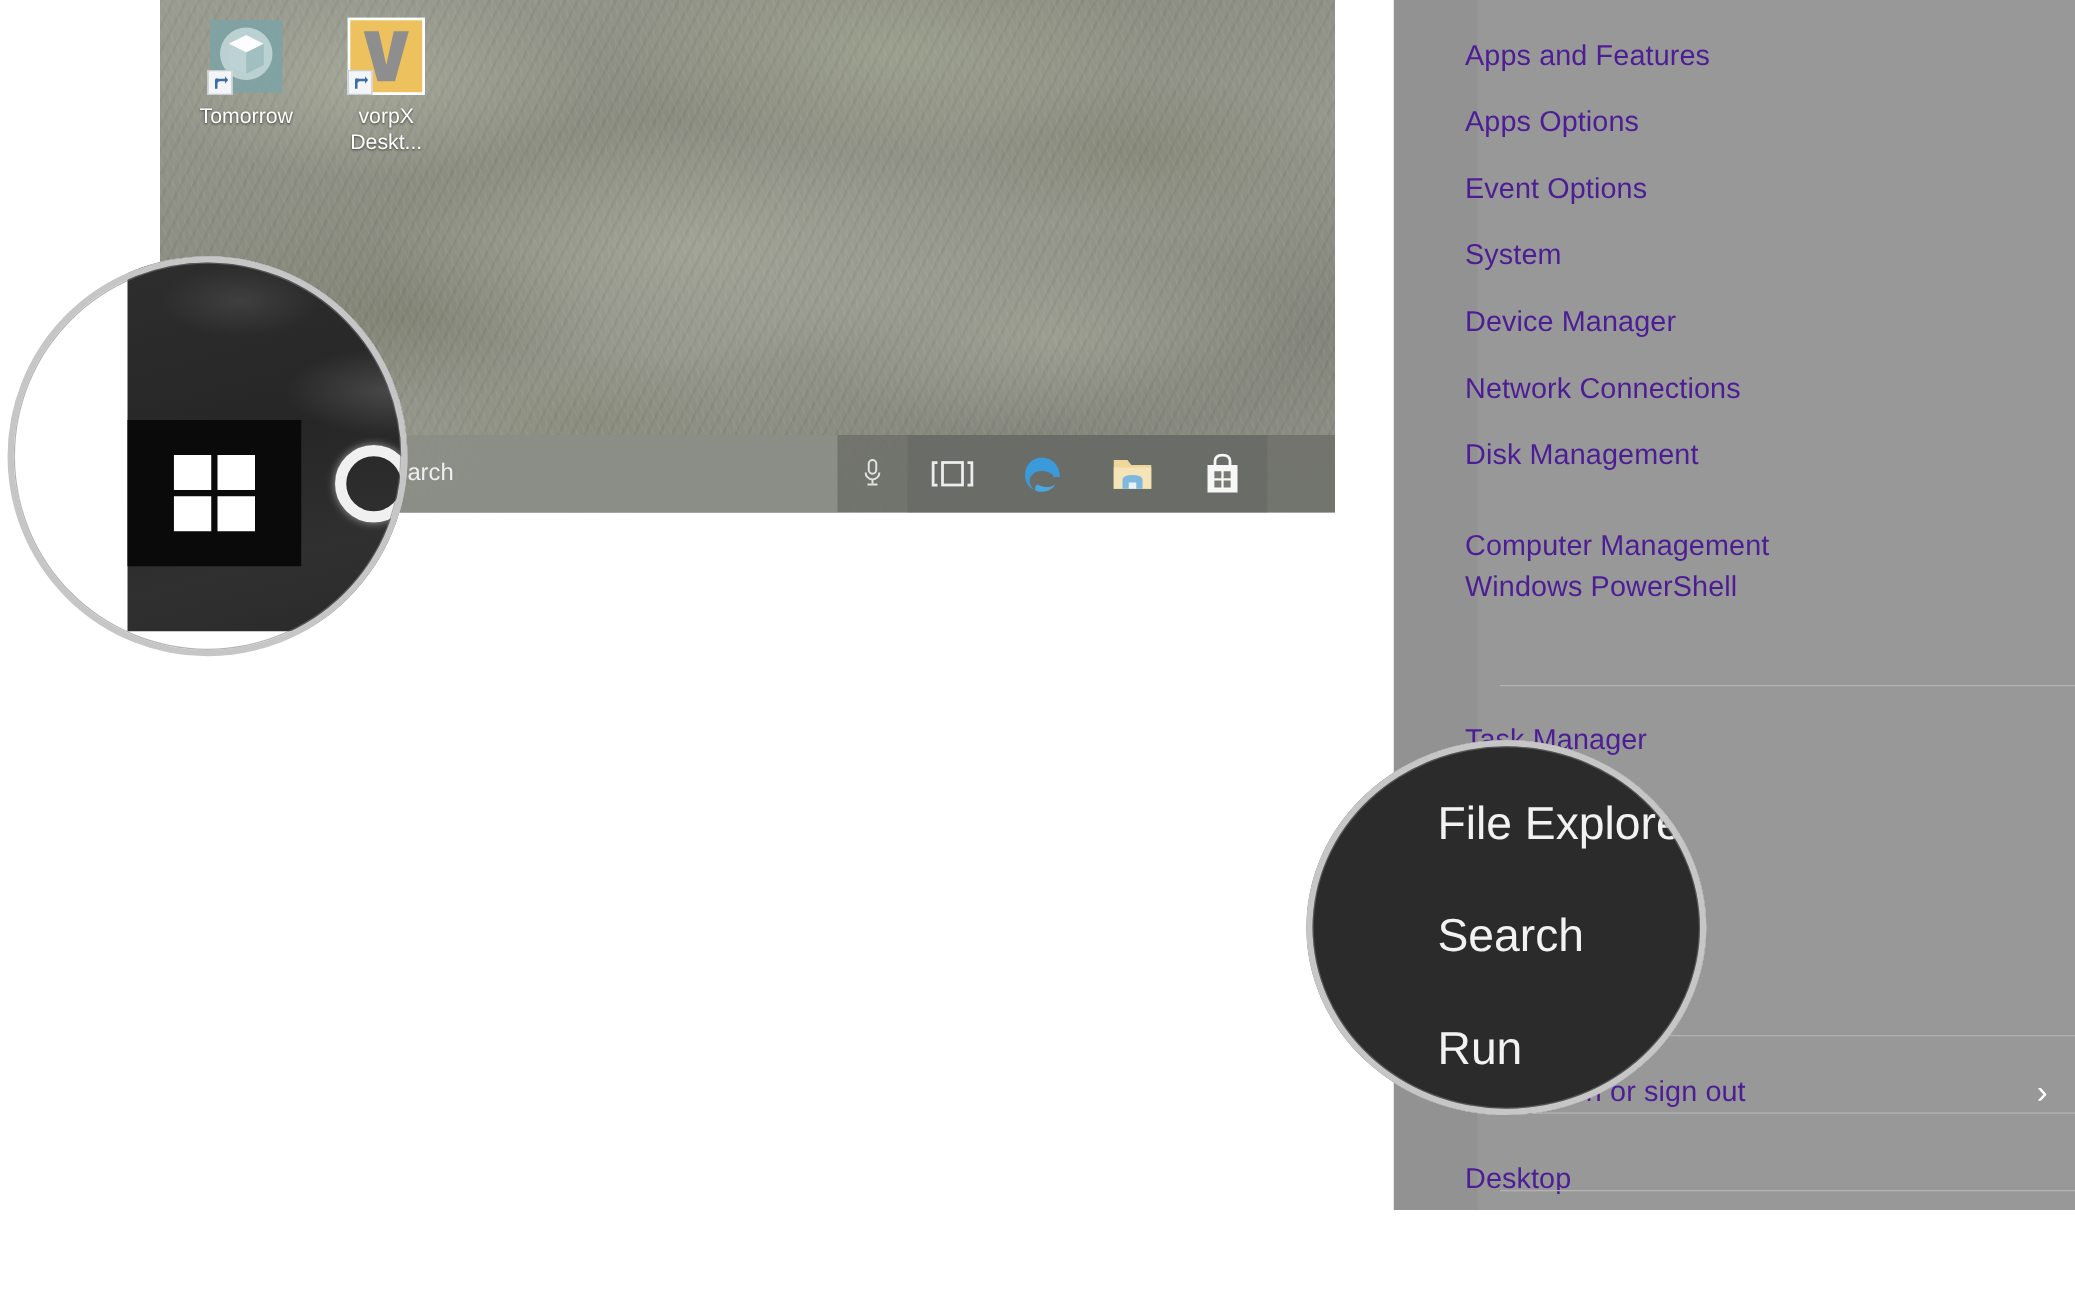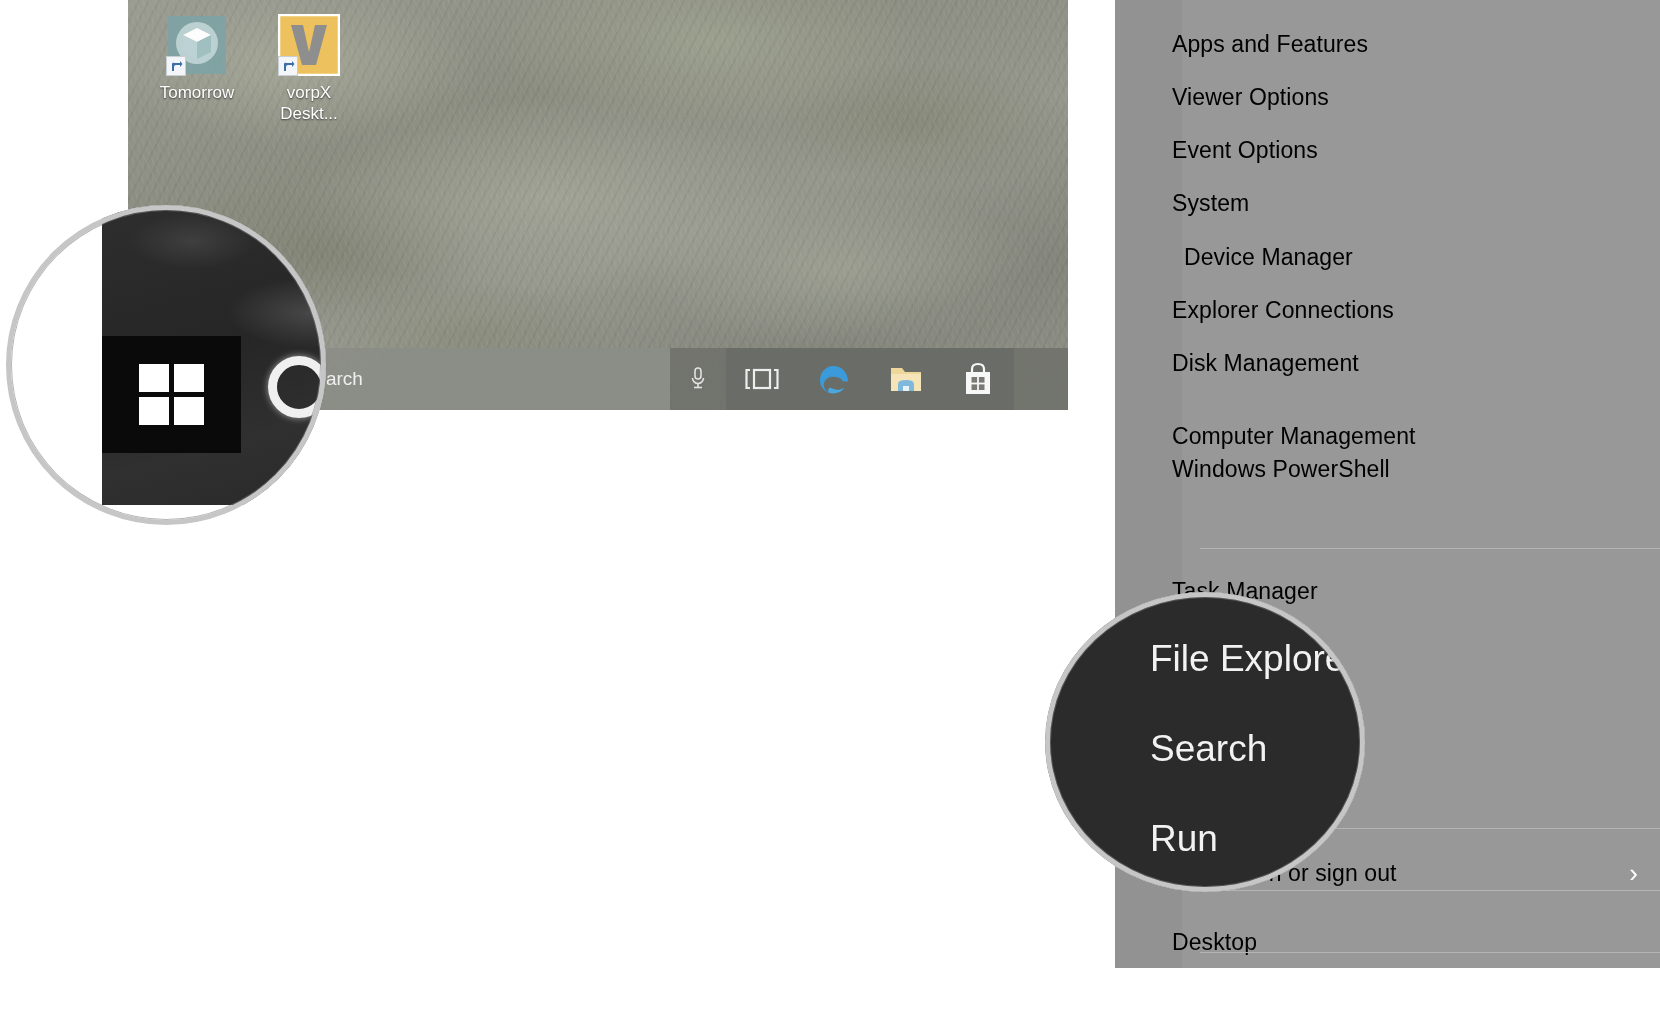--- a/index.html
+++ b/index.html
@@ -110,21 +110,21 @@
   }
   .winx-inner {
     position: absolute;
     left: 67px; top: 0;
     right: 0; bottom: 0;
     background: #989898;
   }
   .winx-item {
     position: absolute;
     left: 57px;
-    color: #000000;
+    color: #4c1d95;
     font-size: 23px;
     line-height: 23px;
     letter-spacing: 0.1px;
     white-space: nowrap;
   }
   .winx-sep {
     position: absolute;
     left: 85px; right: 0;
     height: 1px;
     background: #b4b4b4;
@@ -291,25 +291,25 @@
           </svg>
         </div>
       </div>
     </div>
   </div>
 
   <div class="winx-menu">
     <div class="winx-inner"></div>
 
     <div class="winx-item" style="top:33px;">Apps and Features</div>
-    <div class="winx-item" style="top:86px;">Viewer Options</div>
+    <div class="winx-item" style="top:86px;">Apps Options</div>
     <div class="winx-item" style="top:139px;">Event Options</div>
     <div class="winx-item" style="top:192px;">System</div>
-    <div class="winx-item" style="top:246px;margin-left:12px;">Device Manager</div>
-    <div class="winx-item" style="top:299px;">Explorer Connections</div>
+    <div class="winx-item" style="top:246px;">Device Manager</div>
+    <div class="winx-item" style="top:299px;">Network Connections</div>
     <div class="winx-item" style="top:352px;">Disk Management</div>
     <div class="winx-item" style="top:425px;">Computer Management</div>
     <div class="winx-item" style="top:458px;">Windows PowerShell</div>
 
     <div class="winx-sep" style="top:548px;"></div>
 
     <div class="winx-item" style="top:580px;">Task Manager</div>
     <div class="winx-item" style="top:633px;">Settings</div>
     <div class="winx-item" style="top:686px;">File Explorer</div>
     <div class="winx-item" style="top:739px;">Search</div>

